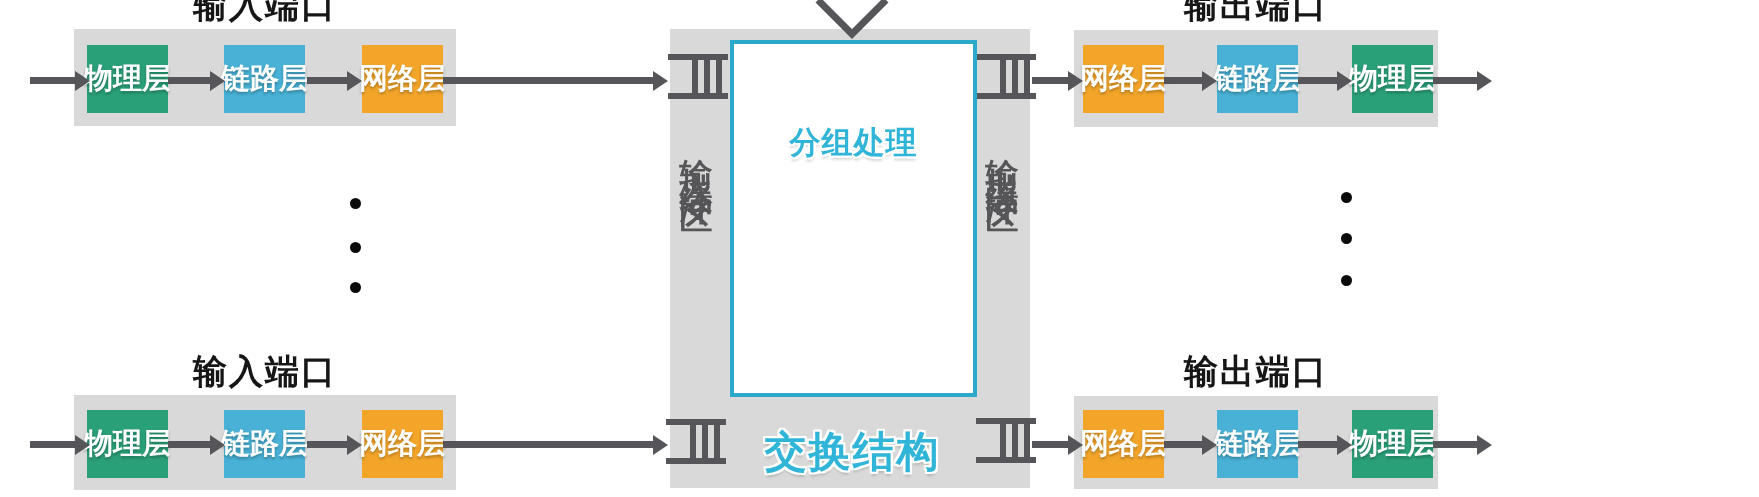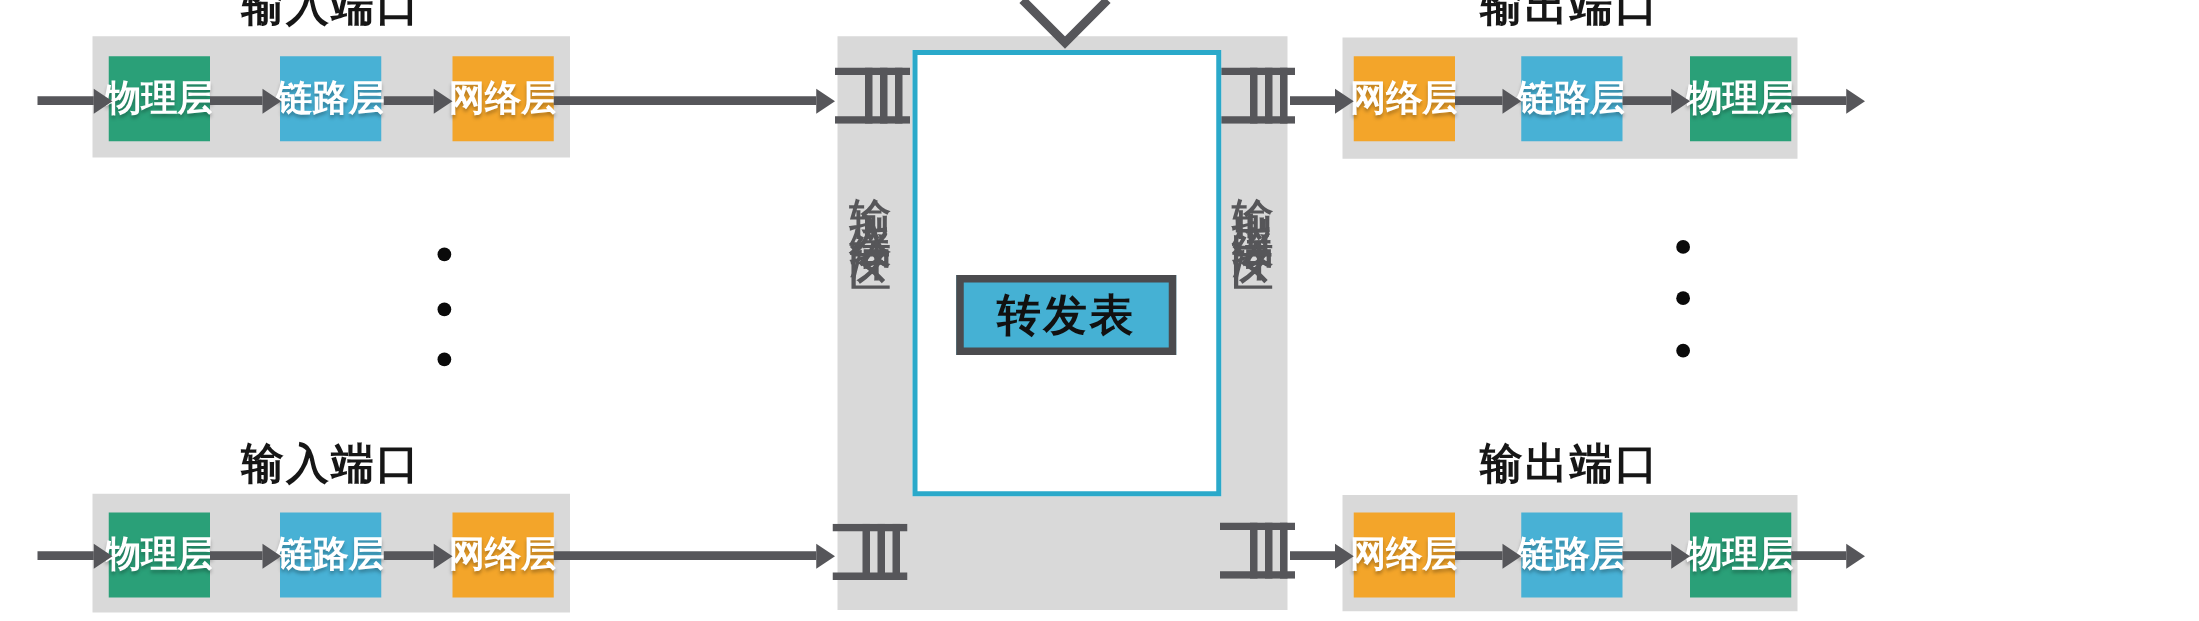--- a/index.html
+++ b/index.html
@@ -130,21 +130,22 @@
   </svg>
   <svg class="queue" style="left:976px;top:418px" width="60" height="45" viewBox="0 0 60 45">
     <rect x="0" y="0" width="60" height="6"></rect>
       <rect x="0" y="39" width="60" height="6"></rect>
     <rect x="24" y="0" width="6" height="45"></rect>
       <rect x="36" y="0" width="6" height="45"></rect>
       <rect x="48" y="0" width="6" height="45"></rect>
   </svg>
 
   <div class="inner-box"></div>
-  <div id="forwarding-table">转发表</div>
+  <div class="cyan-label" id="packet-processing">分组处理</div>
+  <div class="cyan-label" id="switching-fabric">交换结构</div>
 
   <div class="vtext" style="left:679px;top:132px">输入缓冲区</div>
   <div class="vtext" style="left:985px;top:132px">输出缓冲区</div>
 
   <div class="dot" style="left:350px;top:198px"></div>
   <div class="dot" style="left:350px;top:242px"></div>
   <div class="dot" style="left:350px;top:282px"></div>
   <div class="dot" style="left:1341px;top:192px"></div>
   <div class="dot" style="left:1341px;top:233px"></div>
   <div class="dot" style="left:1341px;top:275px"></div>

